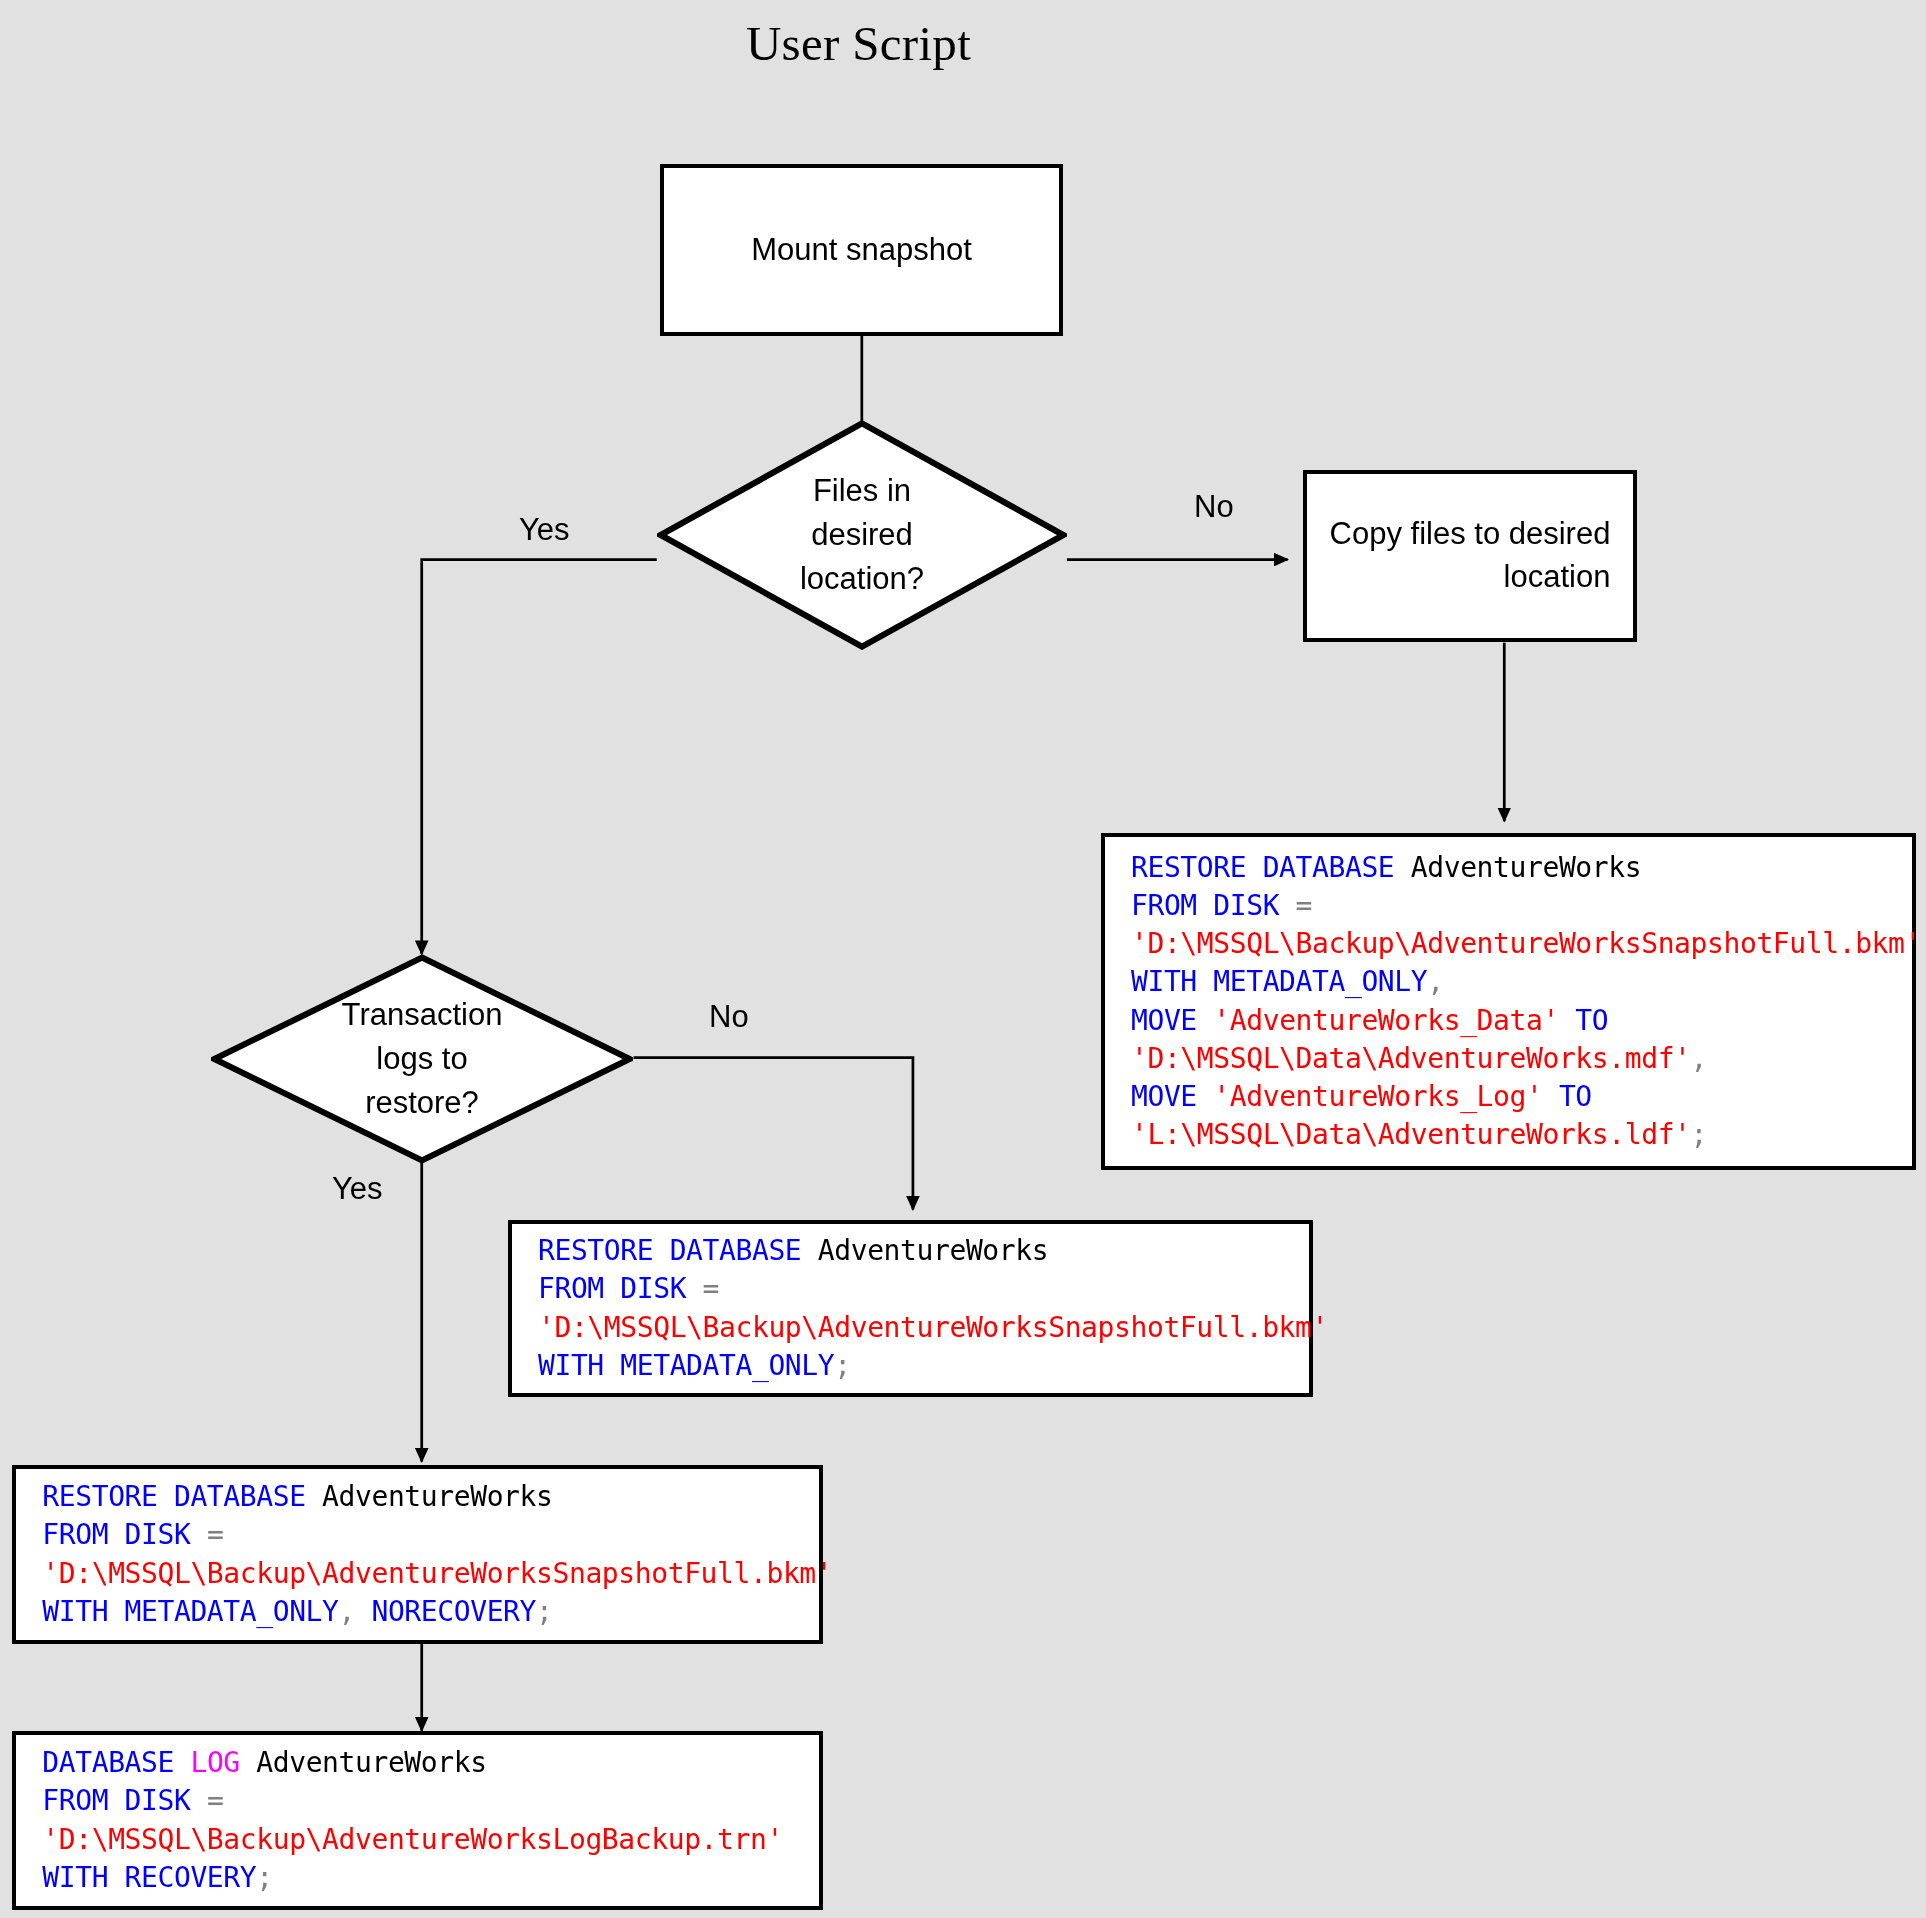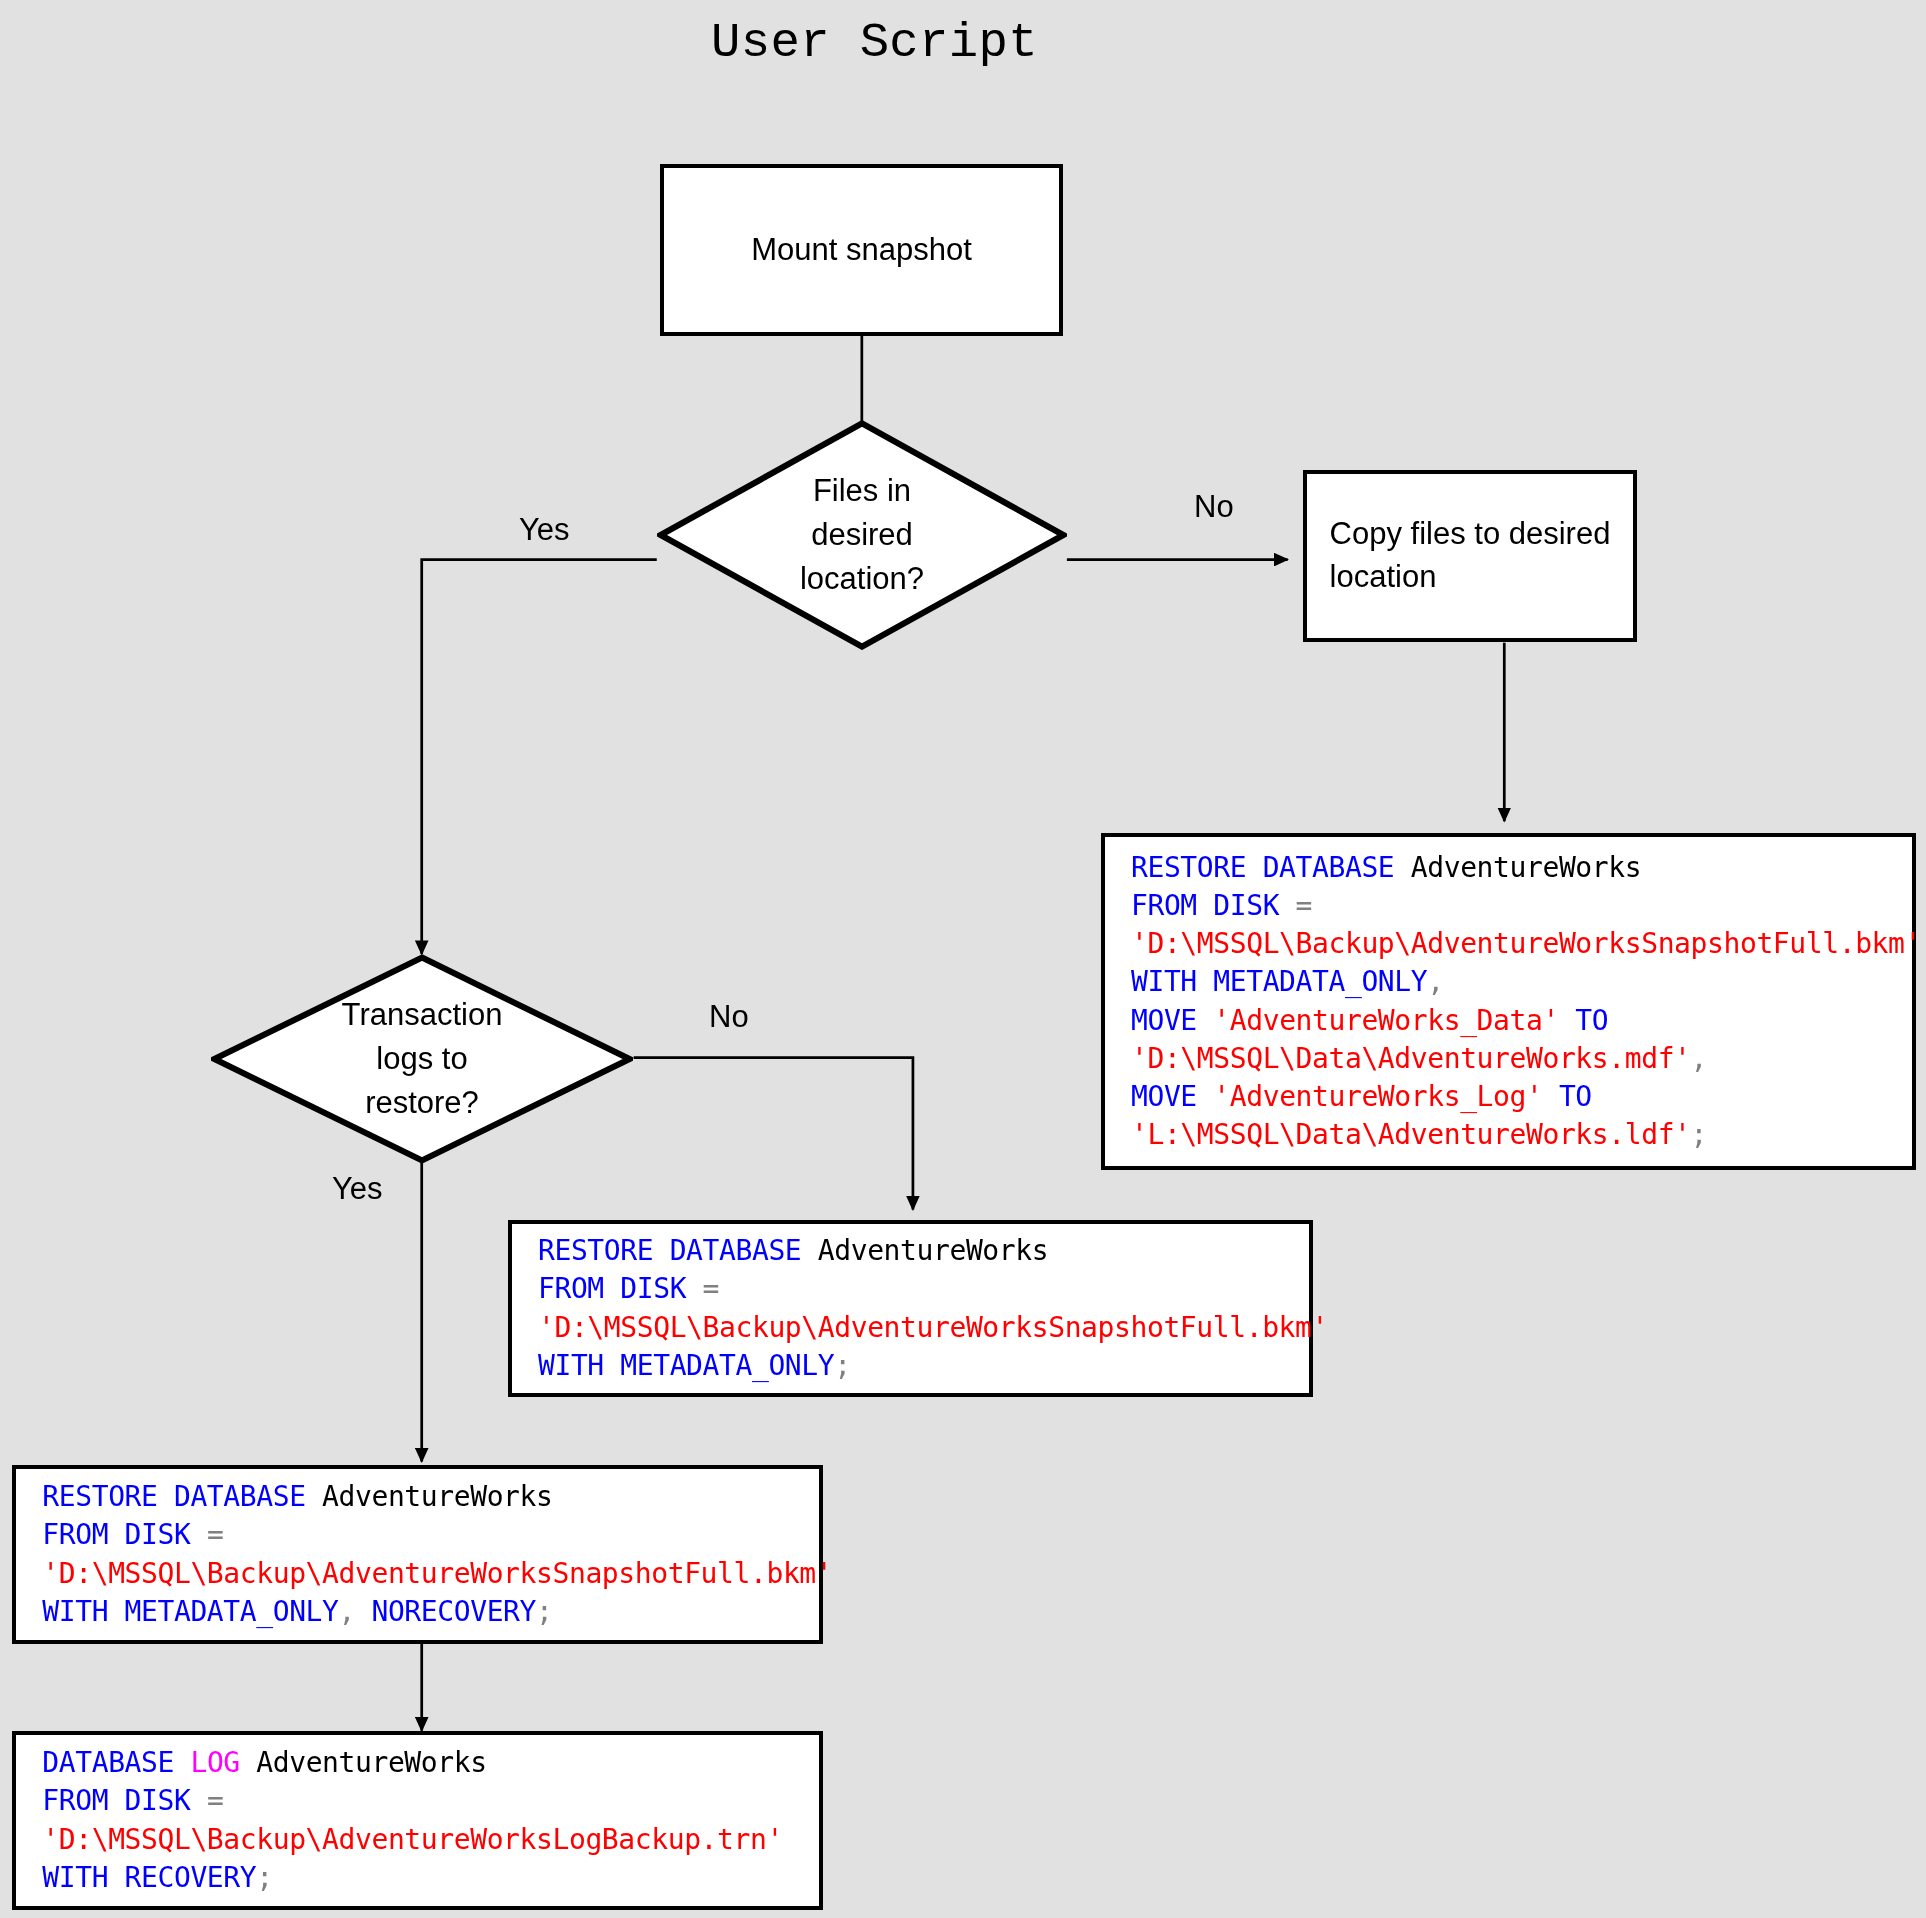--- a/index.html
+++ b/index.html
@@ -20,46 +20,46 @@
     position: absolute;
     left: 0; top: 0;
     width: 1926px;
     height: 1919px;
     pointer-events: none;
   }
 
   
   .chart-title {
     position: absolute;
-    left: 16px;
+    left: 0;
     top: 15px;
     width: 1717px;
     text-align: center;
     font-size: 49px;
     font-weight: 400;
     color: #000000;
-    font-family: Liberation Mono, monospace;
+    font-family: Liberation Serif, serif;
     letter-spacing: 0.3px;
   }
 
   
   .node-box {
     position: absolute;
     background: #ffffff;
     border: 4.1px solid #000000;
     box-sizing: border-box;
     display: flex;
     align-items: center;
     justify-content: center;
   }
   .node-box .node-label {
     font-size: 31px;
     line-height: 1.38;
     color: #000000;
-    text-align: left;
+    text-align: right;
     font-family: "Liberation Sans", sans-serif;
     white-space: pre-line;
     padding: 0 15px;
   }
 
   
   .node-diamond {
     position: absolute;
   }
   .node-diamond svg {

